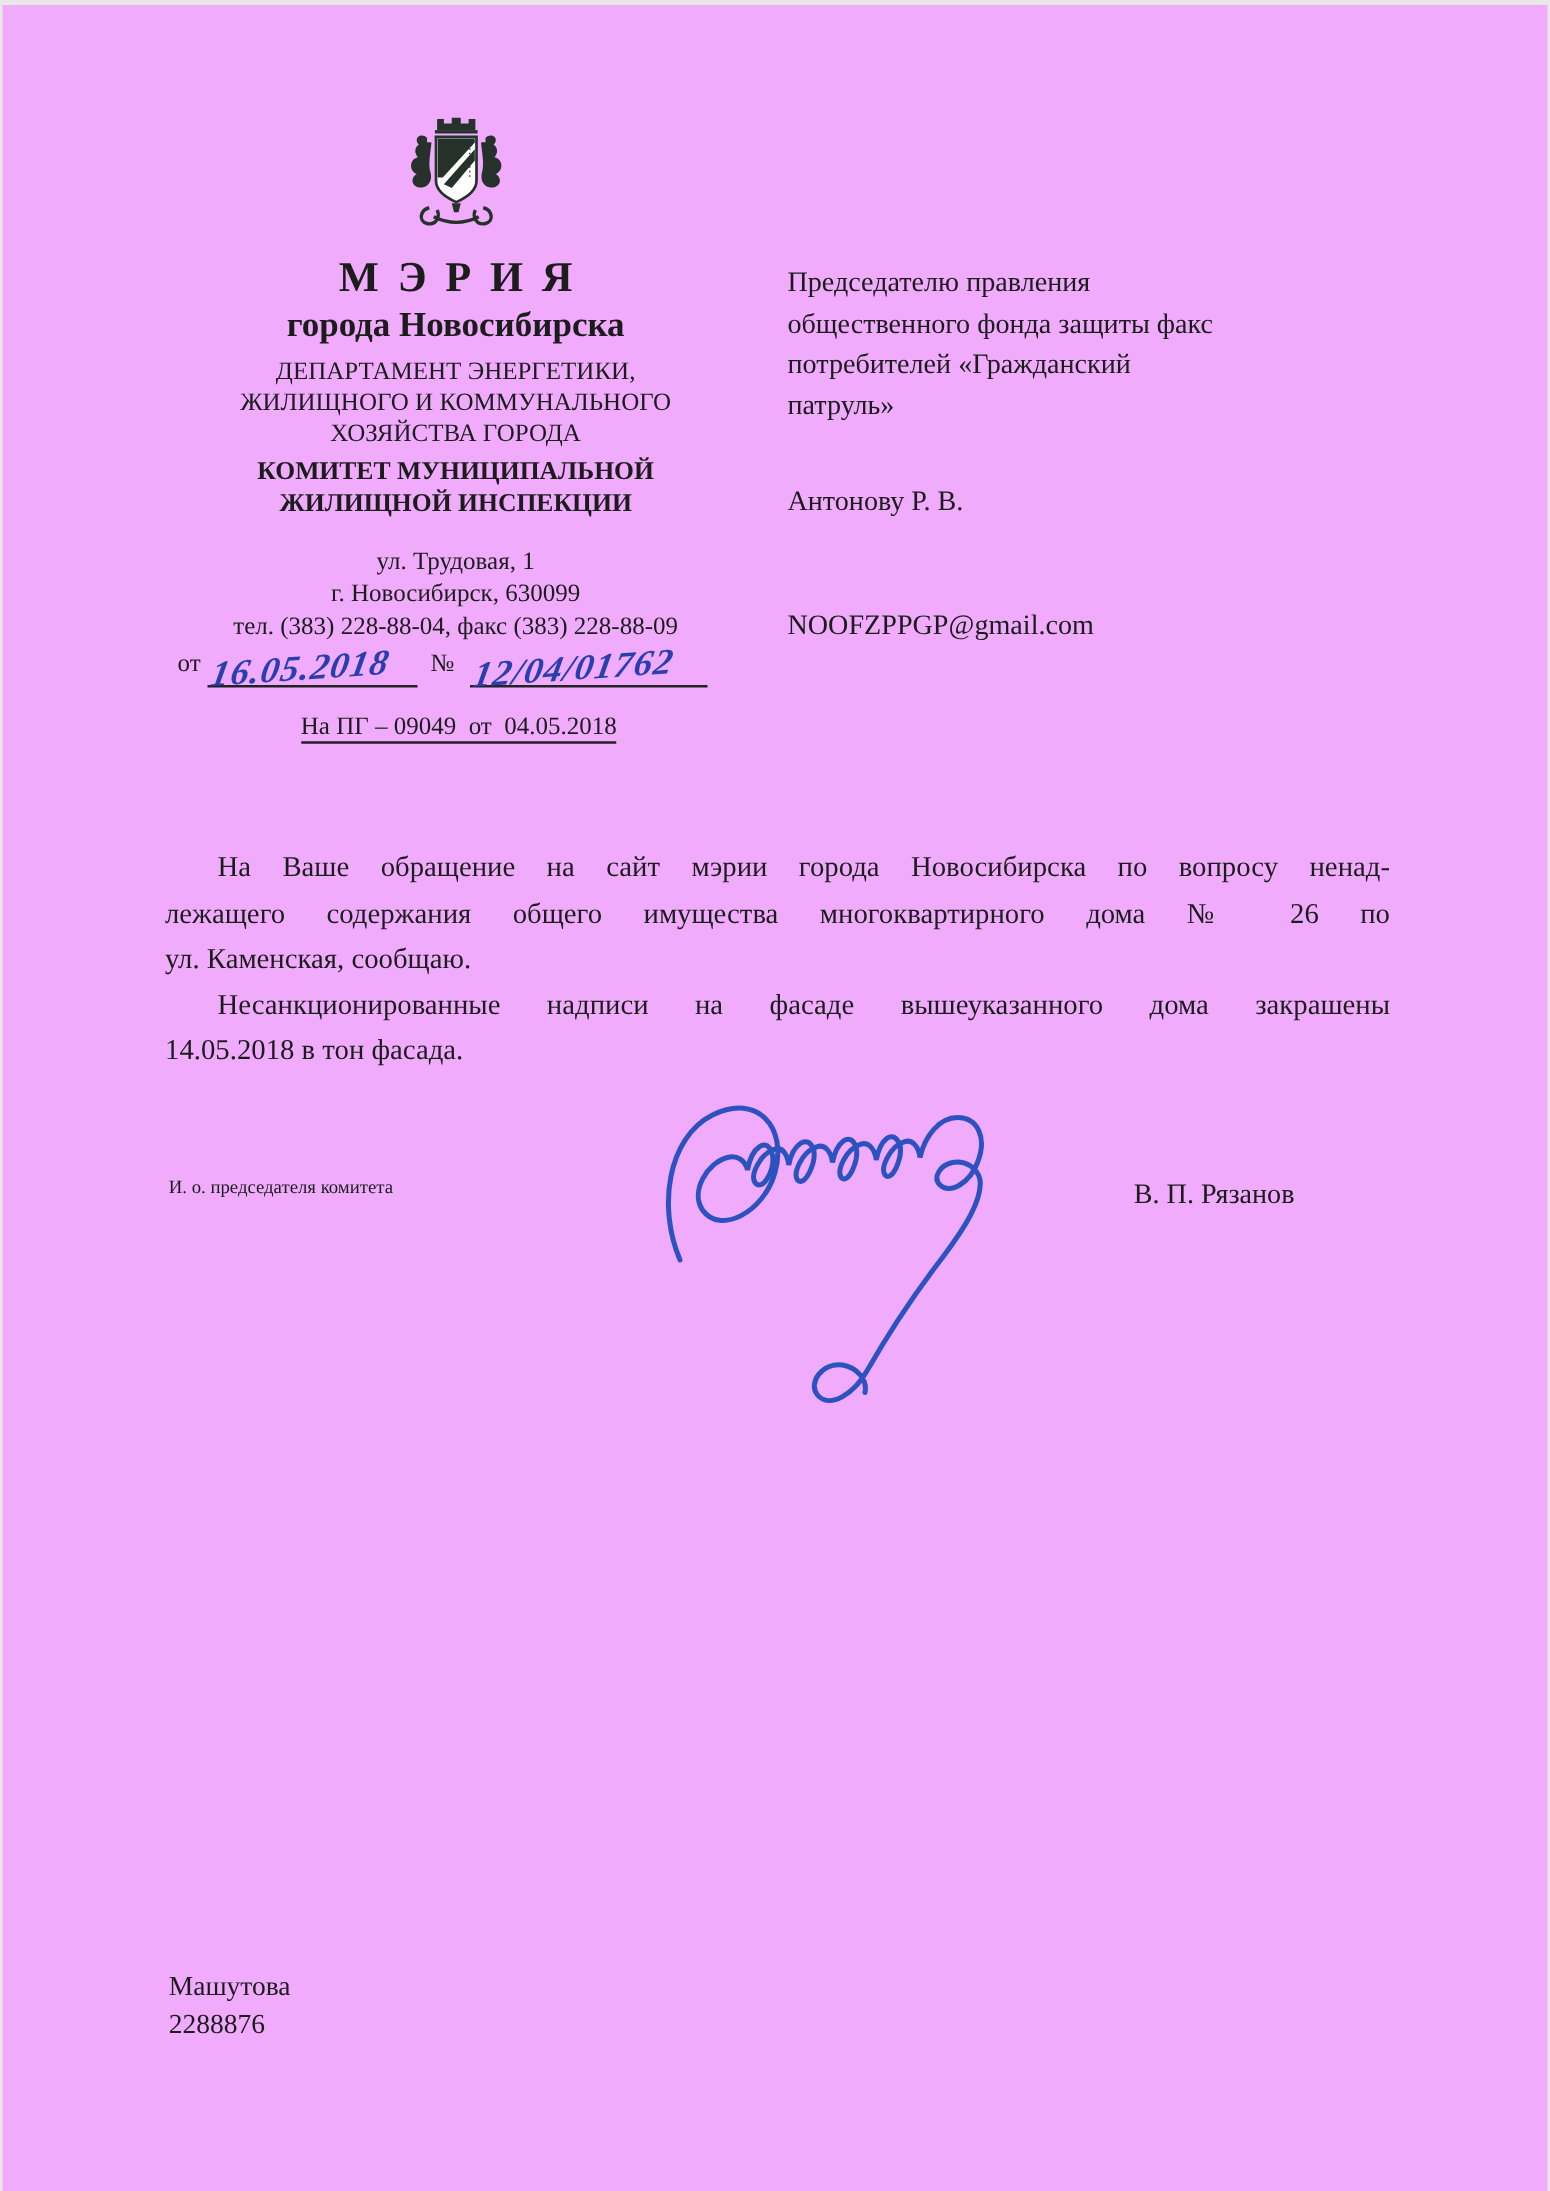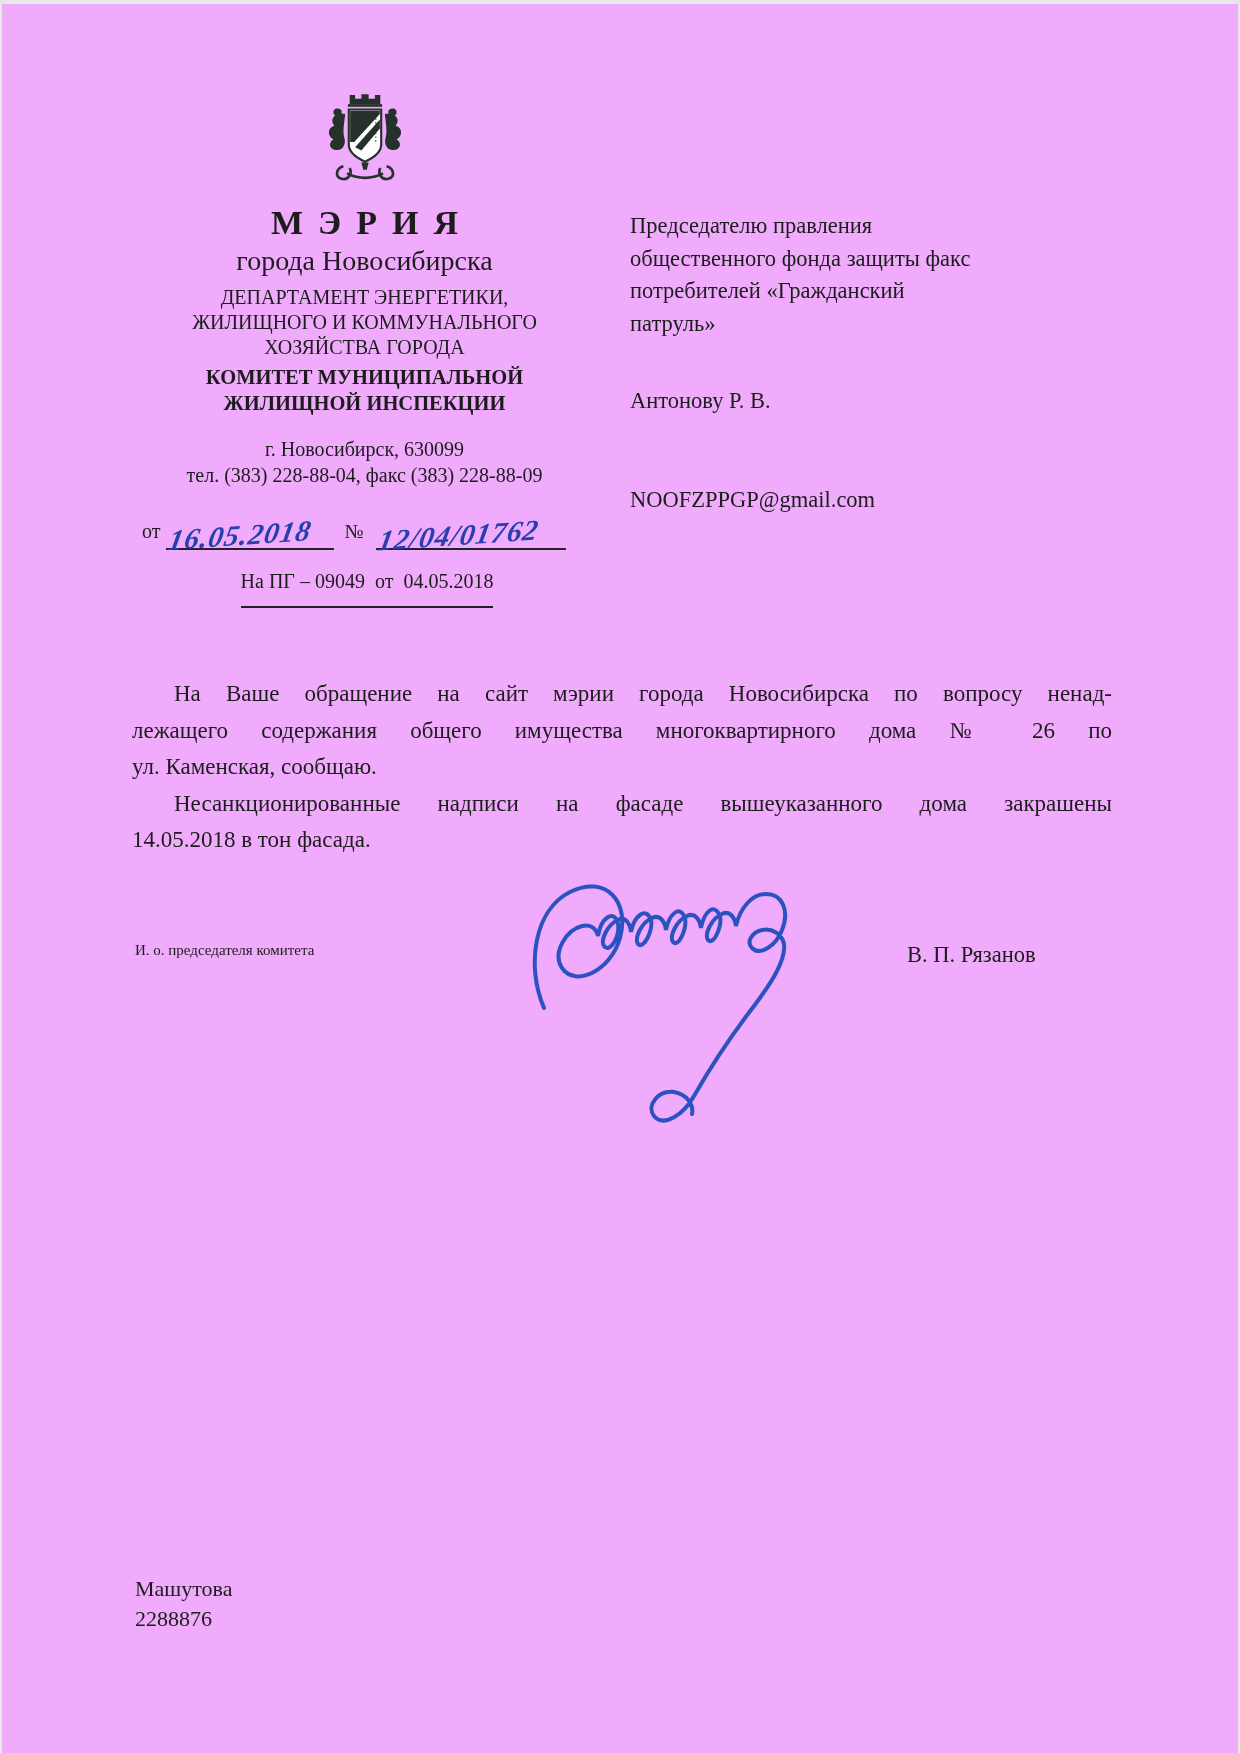--- a/index.html
+++ b/index.html
@@ -5,40 +5,40 @@
   html,body{margin:0;padding:0;background:#e8e8e8;}
   .page{
     position:relative;width:1236px;height:1753px;background:#f0abfc;
     font-family:"Liberation Serif","DejaVu Serif",serif;color:#1c1c1c;
     margin:4px auto;overflow:hidden;
   }
   
   .letterhead{position:absolute;left:140px;top:86px;width:445px;text-align:center;}
   .emblem{display:block;margin:0 auto;width:90px;height:102px;}
   .org1{font-size:34px;font-weight:bold;letter-spacing:15px;text-indent:15px;line-height:1.1;margin-top:12px;}
-  .org2{font-size:28px;font-weight:normal;line-height:1.2;margin-top:3px;}
+  .org2{font-size:28px;font-weight:bold;line-height:1.2;margin-top:3px;}
   .dept{font-size:20px;line-height:25px;margin-top:7px;}
   .committee{font-size:20.5px;font-weight:bold;line-height:26px;margin-top:4px;}
   .addr{font-size:20px;line-height:26px;margin-top:20px;}
   
   .date-row{
     position:absolute;left:140px;top:510px;width:450px;display:flex;
     align-items:center;font-size:20px;
   }
   .date-row .lbl{padding:0 6px 2px 0;}
   .blank{position:relative;border-bottom:2px solid #222;height:34px;}
   .blank.first{width:168px;margin-right:10px;}
   .blank.second{width:190px;margin-left:6px;}
   .handwriting{
     position:absolute;left:4px;bottom:-4px;white-space:nowrap;
     color:#2a3fae;font-size:29px;font-style:italic;font-weight:600;
     transform:skewX(-14deg) rotate(-4deg);letter-spacing:1px;
   }
   .ref-line{position:absolute;left:140px;top:566px;width:450px;text-align:center;font-size:20px;}
-  .ref-line span{border-bottom:2px solid #222;padding-bottom:14px;}
+  .ref-line span{border-bottom:2px solid #222;padding-bottom:1px;}
   
   .recipient{position:absolute;left:628px;top:206px;width:460px;font-size:22.5px;line-height:32.5px;text-align:left;}
   .recipient-name{margin-top:45px;}
   .recipient-email{margin-top:66px;}
   
   .body-text{position:absolute;left:130px;top:672px;width:980px;font-size:23px;line-height:36.5px;}
   .line{white-space:nowrap;}
   .line.stretch{white-space:normal;text-align:justify;text-align-last:justify;}
   .line.indent{text-indent:42px;}
   
@@ -90,20 +90,21 @@
       <div>ЖИЛИЩНОГО И КОММУНАЛЬНОГО</div>
       <div>ХОЗЯЙСТВА ГОРОДА</div>
     </div>
 
     <div class="committee">
       <div>КОМИТЕТ МУНИЦИПАЛЬНОЙ</div>
       <div>ЖИЛИЩНОЙ ИНСПЕКЦИИ</div>
     </div>
 
     <div class="addr">
+      <div>ул. Трудовая, 1</div>
       <div>г. Новосибирск, 630099</div>
       <div>тел. (383) 228-88-04, факс (383) 228-88-09</div>
     </div>
   </div>
 
   <div class="date-row">
     <span class="lbl">от</span>
     <span class="blank first">
       <span class="handwriting">16.05.2018</span>
     </span>

